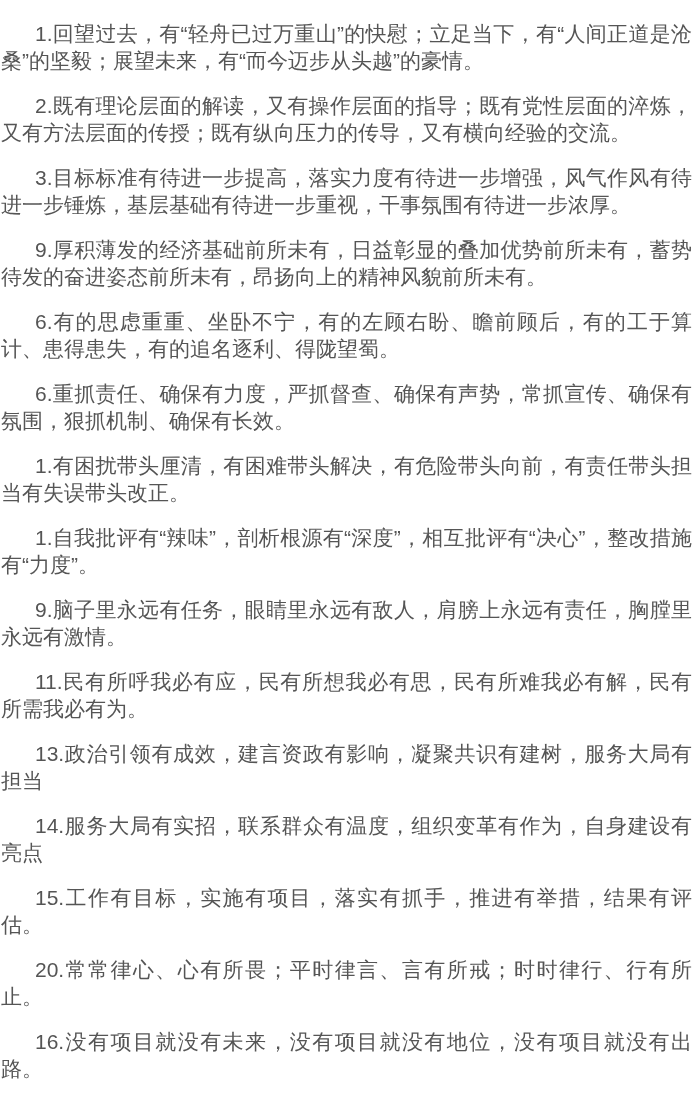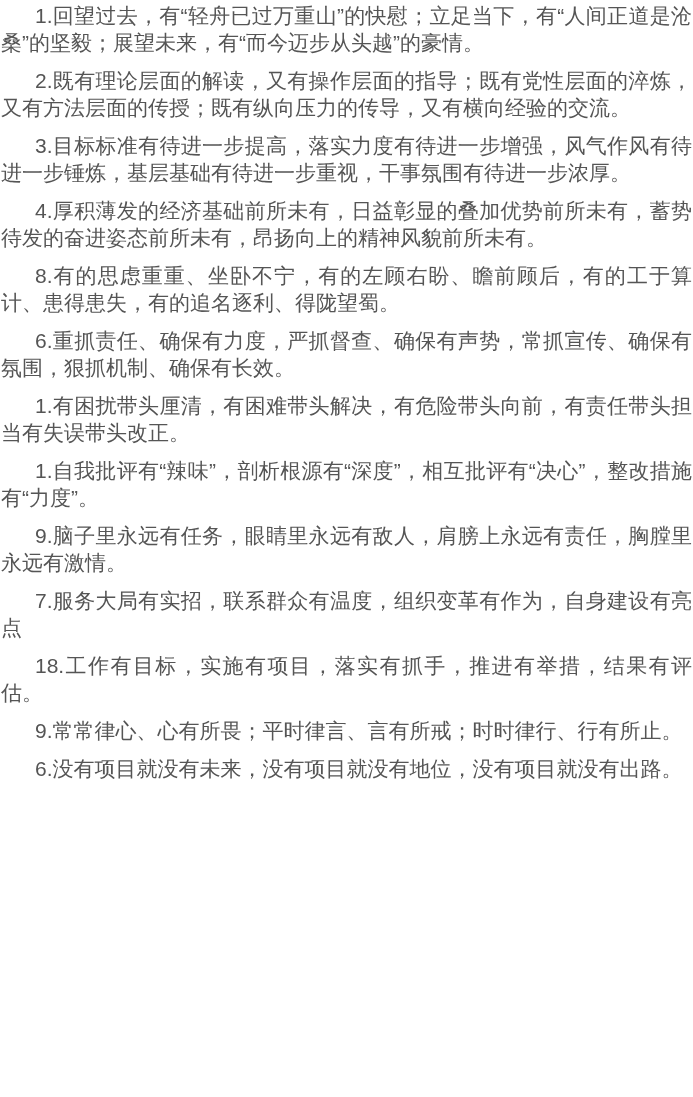--- a/index.html
+++ b/index.html
@@ -16,36 +16,38 @@
     box-sizing: border-box;
     width: 693px;
     padding: 2px 1px 0 1px;
     font-family: "Liberation Sans", sans-serif;
     font-size: 21px;
     line-height: 27px;
     color: #555555;
     text-align: justify;
   }
   main p {
-    margin: 0 0 11px 0;
+    margin: 18px 0 11px 0;
     text-indent: 34px;
     word-break: break-all;
   }
 </style>
 </head>
 <body>
 
 <main>
 
 <p>1.回望过去，有“轻舟已过万重山”的快慰；立足当下，有“人间正道是沧桑”的坚毅；展望未来，有“而今迈步从头越”的豪情。</p>
     <p>2.既有理论层面的解读，又有操作层面的指导；既有党性层面的淬炼，又有方法层面的传授；既有纵向压力的传导，又有横向经验的交流。</p>
     <p>3.目标标准有待进一步提高，落实力度有待进一步增强，风气作风有待进一步锤炼，基层基础有待进一步重视，干事氛围有待进一步浓厚。</p>
-    <p>4.厚积薄发的经济基础前所未有，日益彰显的叠加优势前所未有，蓄势待发的奋进姿态前所未有，昂扬向上的精神风貌前所未有。</p>
-    <p>8.有的思虑重重、坐卧不宁，有的左顾右盼、瞻前顾后，有的工于算计、患得患失，有的追名逐利、得陇望蜀。</p>
+    <p>9.厚积薄发的经济基础前所未有，日益彰显的叠加优势前所未有，蓄势待发的奋进姿态前所未有，昂扬向上的精神风貌前所未有。</p>
+    <p>6.有的思虑重重、坐卧不宁，有的左顾右盼、瞻前顾后，有的工于算计、患得患失，有的追名逐利、得陇望蜀。</p>
     <p>6.重抓责任、确保有力度，严抓督查、确保有声势，常抓宣传、确保有氛围，狠抓机制、确保有长效。</p>
     <p>1.有困扰带头厘清，有困难带头解决，有危险带头向前，有责任带头担当有失误带头改正。</p>
     <p>1.自我批评有“辣味”，剖析根源有“深度”，相互批评有“决心”，整改措施有“力度”。</p>
     <p>9.脑子里永远有任务，眼睛里永远有敌人，肩膀上永远有责任，胸膛里永远有激情。</p>
-    <p>7.服务大局有实招，联系群众有温度，组织变革有作为，自身建设有亮点</p>
-    <p>18.工作有目标，实施有项目，落实有抓手，推进有举措，结果有评估。</p>
-    <p>9.常常律心、心有所畏；平时律言、言有所戒；时时律行、行有所止。</p>
-    <p>6.没有项目就没有未来，没有项目就没有地位，没有项目就没有出路。</p>
+    <p>11.民有所呼我必有应，民有所想我必有思，民有所难我必有解，民有所需我必有为。</p>
+    <p>13.政治引领有成效，建言资政有影响，凝聚共识有建树，服务大局有担当</p>
+    <p>14.服务大局有实招，联系群众有温度，组织变革有作为，自身建设有亮点</p>
+    <p>15.工作有目标，实施有项目，落实有抓手，推进有举措，结果有评估。</p>
+    <p>20.常常律心、心有所畏；平时律言、言有所戒；时时律行、行有所止。</p>
+    <p>16.没有项目就没有未来，没有项目就没有地位，没有项目就没有出路。</p>
   </main>
 
 </body></html>

